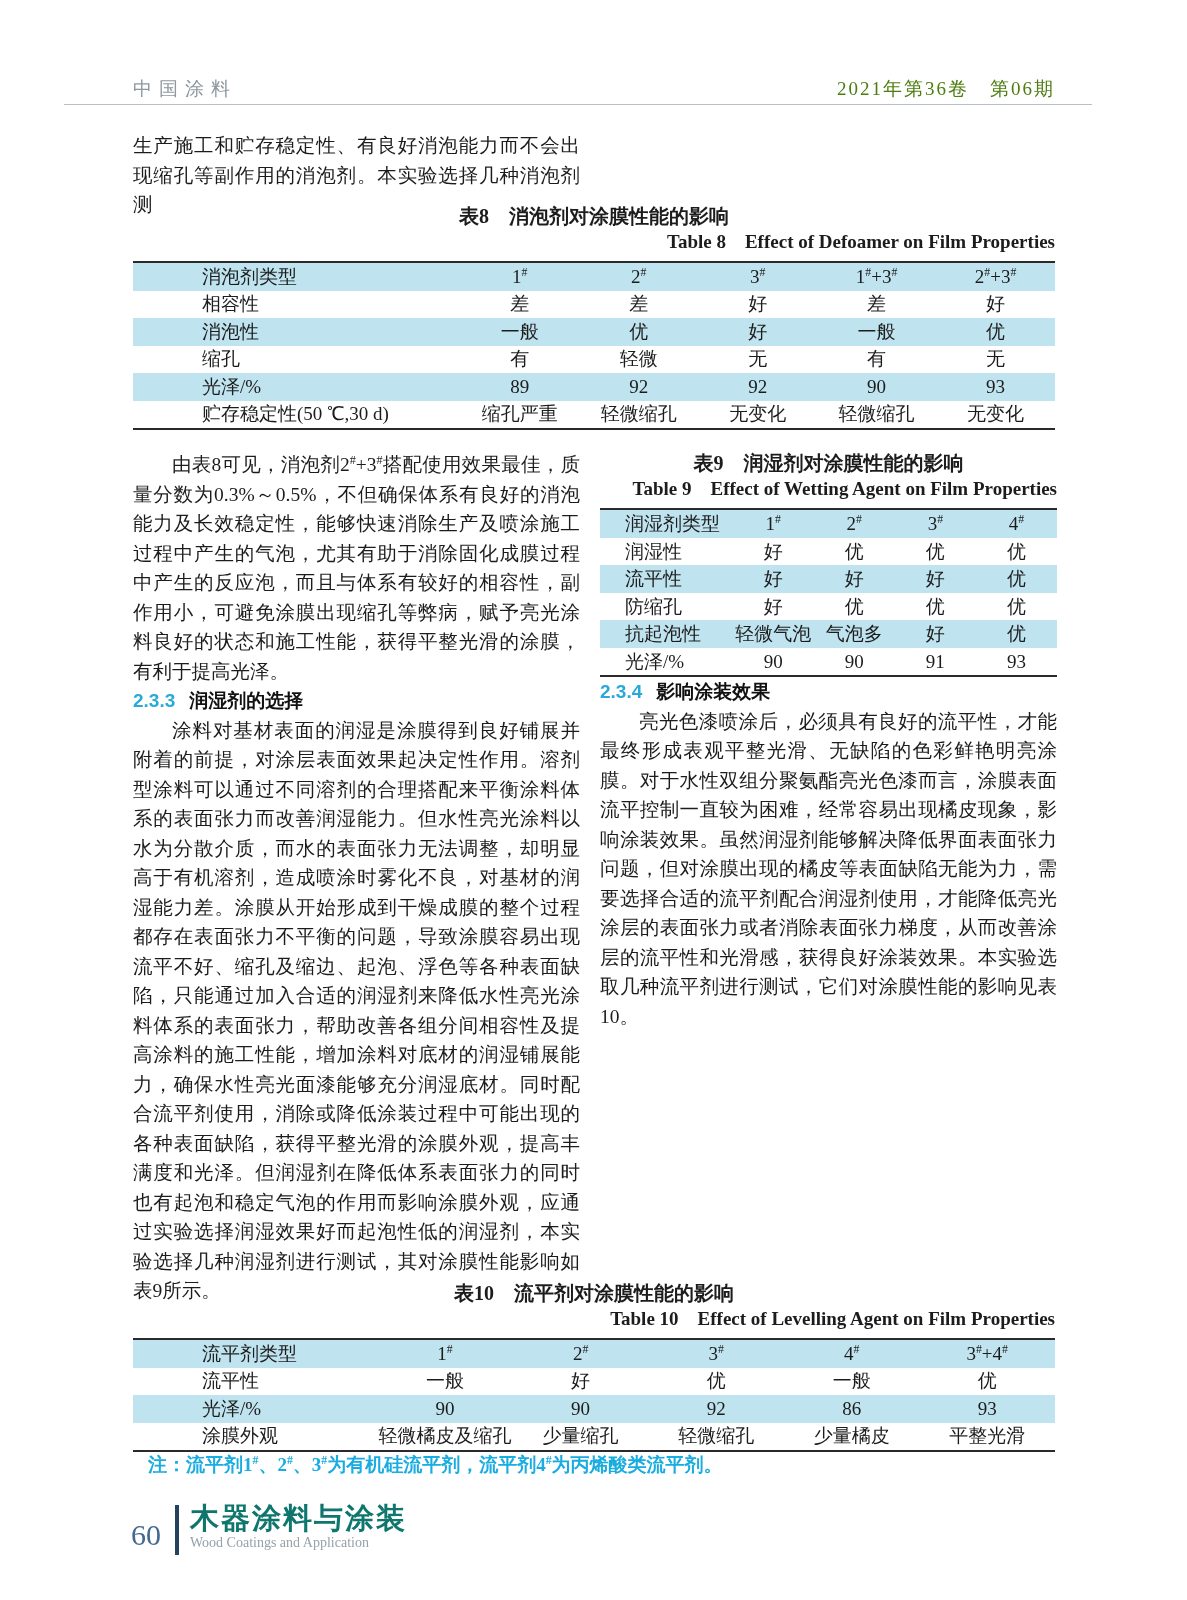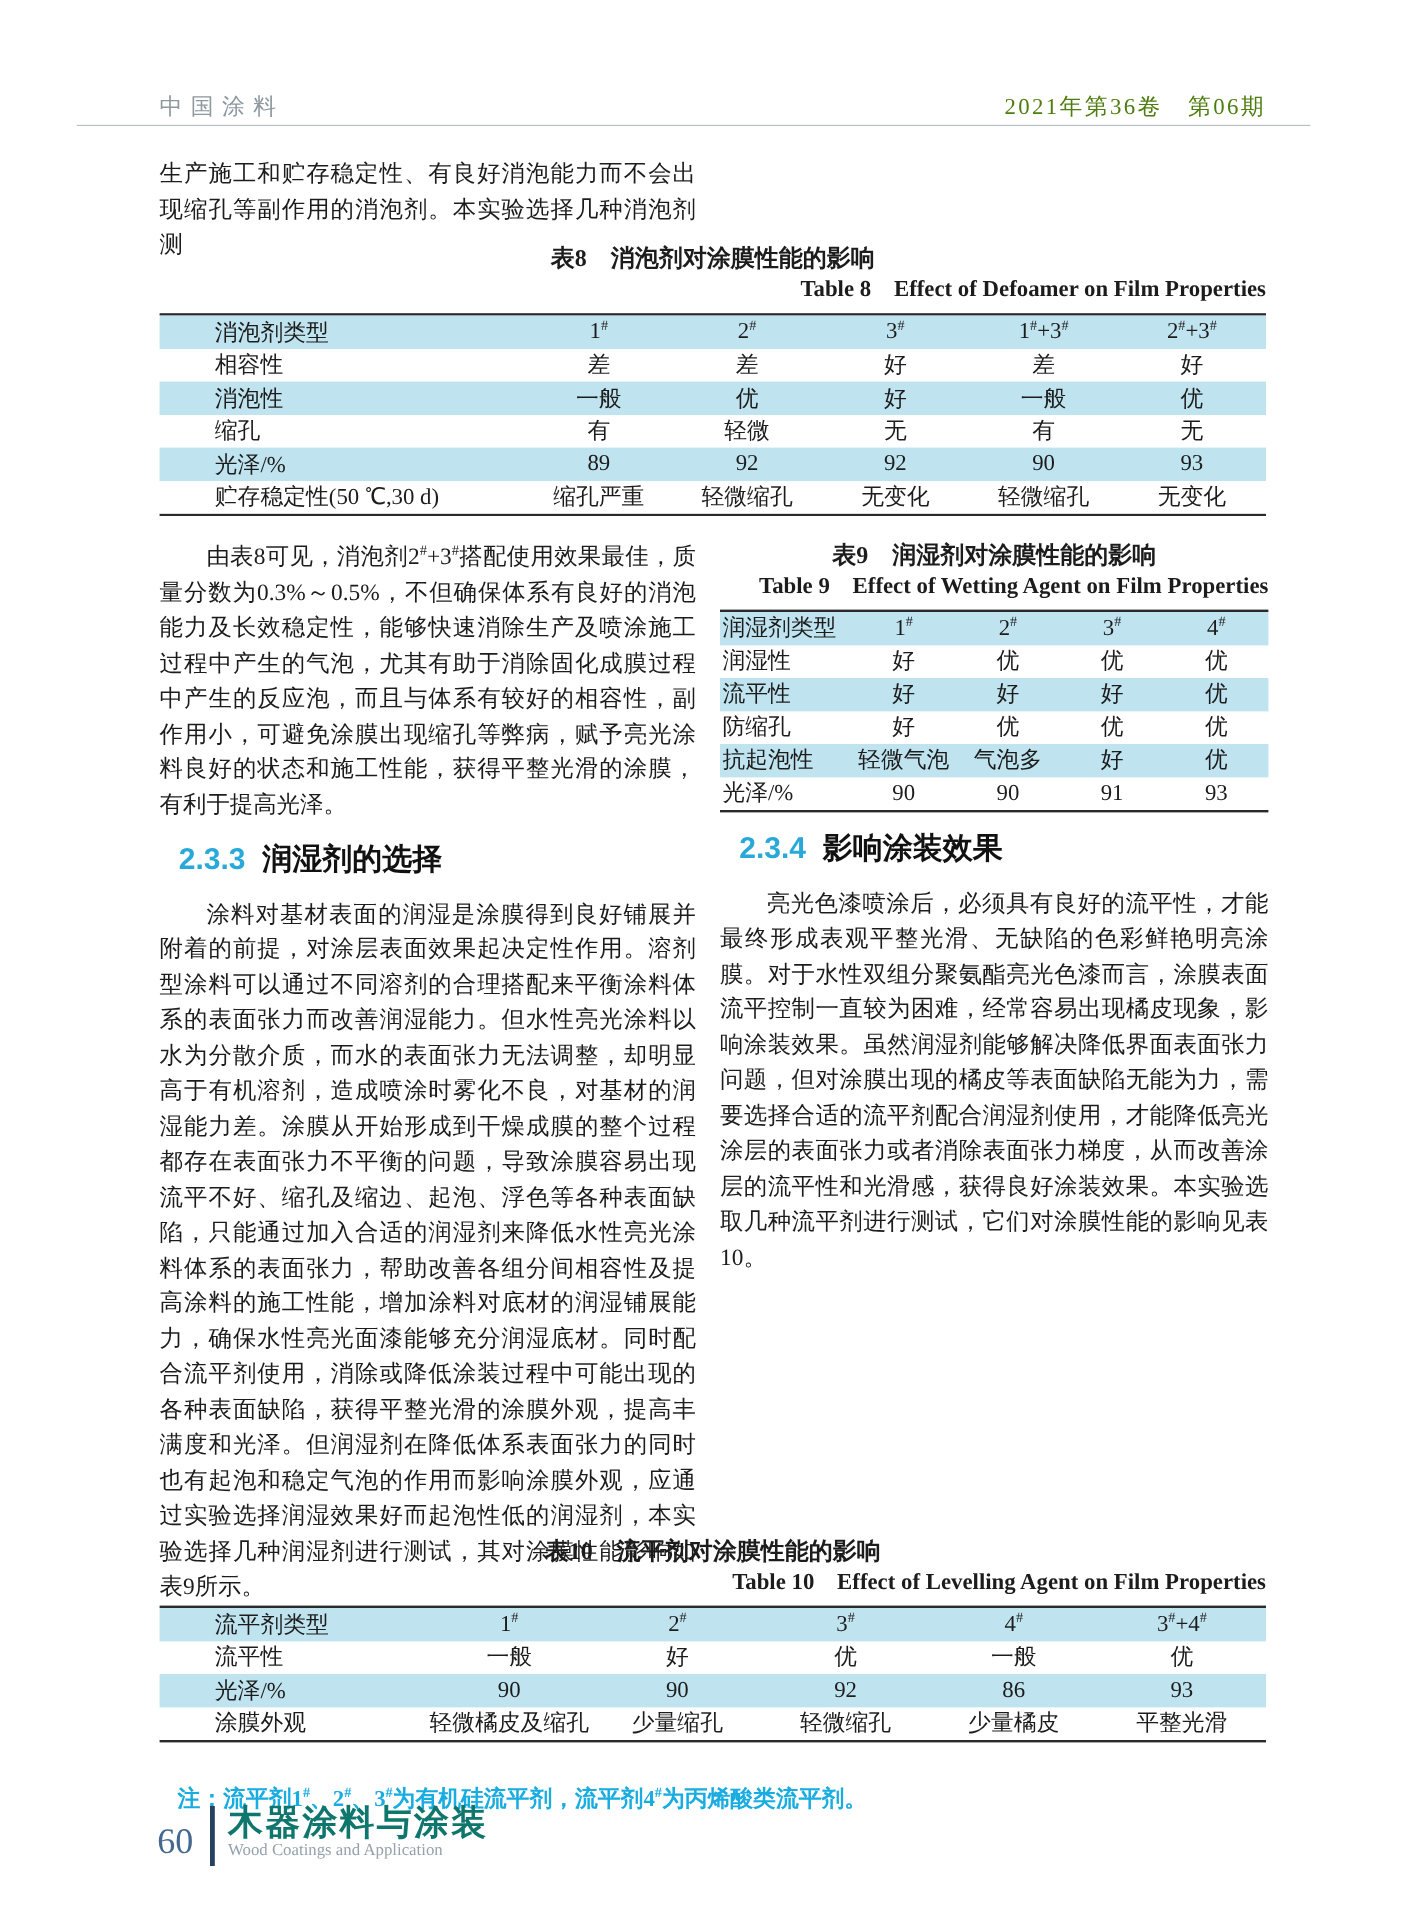--- a/index.html
+++ b/index.html
@@ -23,48 +23,48 @@
   .intro {
     position:absolute; left:133px; top:131px; width:922px;
     display:flex; justify-content:space-between;
   }
   .intro-left  { width:447px; }
   .intro-right { width:457px; }
 
   .col-left  { position:absolute; left:133px; top:450px; width:447px; }
   .col-right { position:absolute; left:600px; top:450px; width:457px; }
 
-  .section-heading { margin:16px; font-size:25px; font-weight:bold; line-height:29.5px;
+  .section-heading { margin:0; font-size:19px; font-weight:bold; line-height:29.5px;
     font-family:"Liberation Sans", sans-serif; }
   .section-num { color:#29a9d9; margin-right:14px; font-weight:bold; }
   .section-title { color:#111; font-family:"Liberation Serif", serif; }
 
   
   .tbl-title-cn { text-align:center; font-weight:bold; font-size:20px; line-height:26px; }
   .tbl-title-en { text-align:right; font-weight:bold; font-size:19px; line-height:26px;
     font-family:"Liberation Serif", serif; margin-bottom:6px; }
   .table { border-top:2px solid #2a2a2a; border-bottom:2px solid #2a2a2a; }
   .t-row { display:flex; height:27.5px; align-items:center; font-size:19px; }
   .t-row.blue  { background:#bfe3ef; }
   .t-row.white { background:#ffffff; }
-  .t-c0 { text-align:left; box-sizing:border-box; }
+  .t-c0 { text-align:left; box-sizing:border-box;margin-left:23px; }
   .t-c  { flex:1; text-align:center; }
   .table-a .t-c0 { width:33%; padding-left:46px; }
   .table-b .t-c0 { width:24%; padding-left:2px; }
   .table-c .t-c0 { width:24%; padding-left:46px; }
   sup { font-size:0.62em; vertical-align:super; line-height:0; }
 
   .table8-block  { position:absolute; left:133px; top:203px;  width:922px; }
   .table10-block { position:absolute; left:133px; top:1280px; width:922px; }
   .table9-block  { margin:0 0 0 0; }
   .col-right .after-table { margin-top:72px; }
 
   .table-note {
     position:absolute; left:148px; top:1452px; width:900px;
-    color:#19ace0; font-weight:bold; font-size:19px;margin-top:34px;
+    color:#19ace0; font-weight:bold; font-size:19px;
   }
 
   
   .footer { position:absolute; left:131px; top:1505px; display:flex; align-items:center; }
   .page-num { font-size:30px; color:#44688f; margin-right:14px;
     font-family:"Liberation Serif", serif; padding-top:10px; }
   .footer-bar { width:4px; height:50px; background:#24415e; margin-right:11px; }
   .footer-cn { font-size:29px; font-weight:bold; color:#0f766e; letter-spacing:2px;
     line-height:26px; font-family:Liberation Mono, monospace; }
   .footer-en { font-size:14px; color:#95a1ab; font-family:"Liberation Serif", serif; line-height:18px; }

